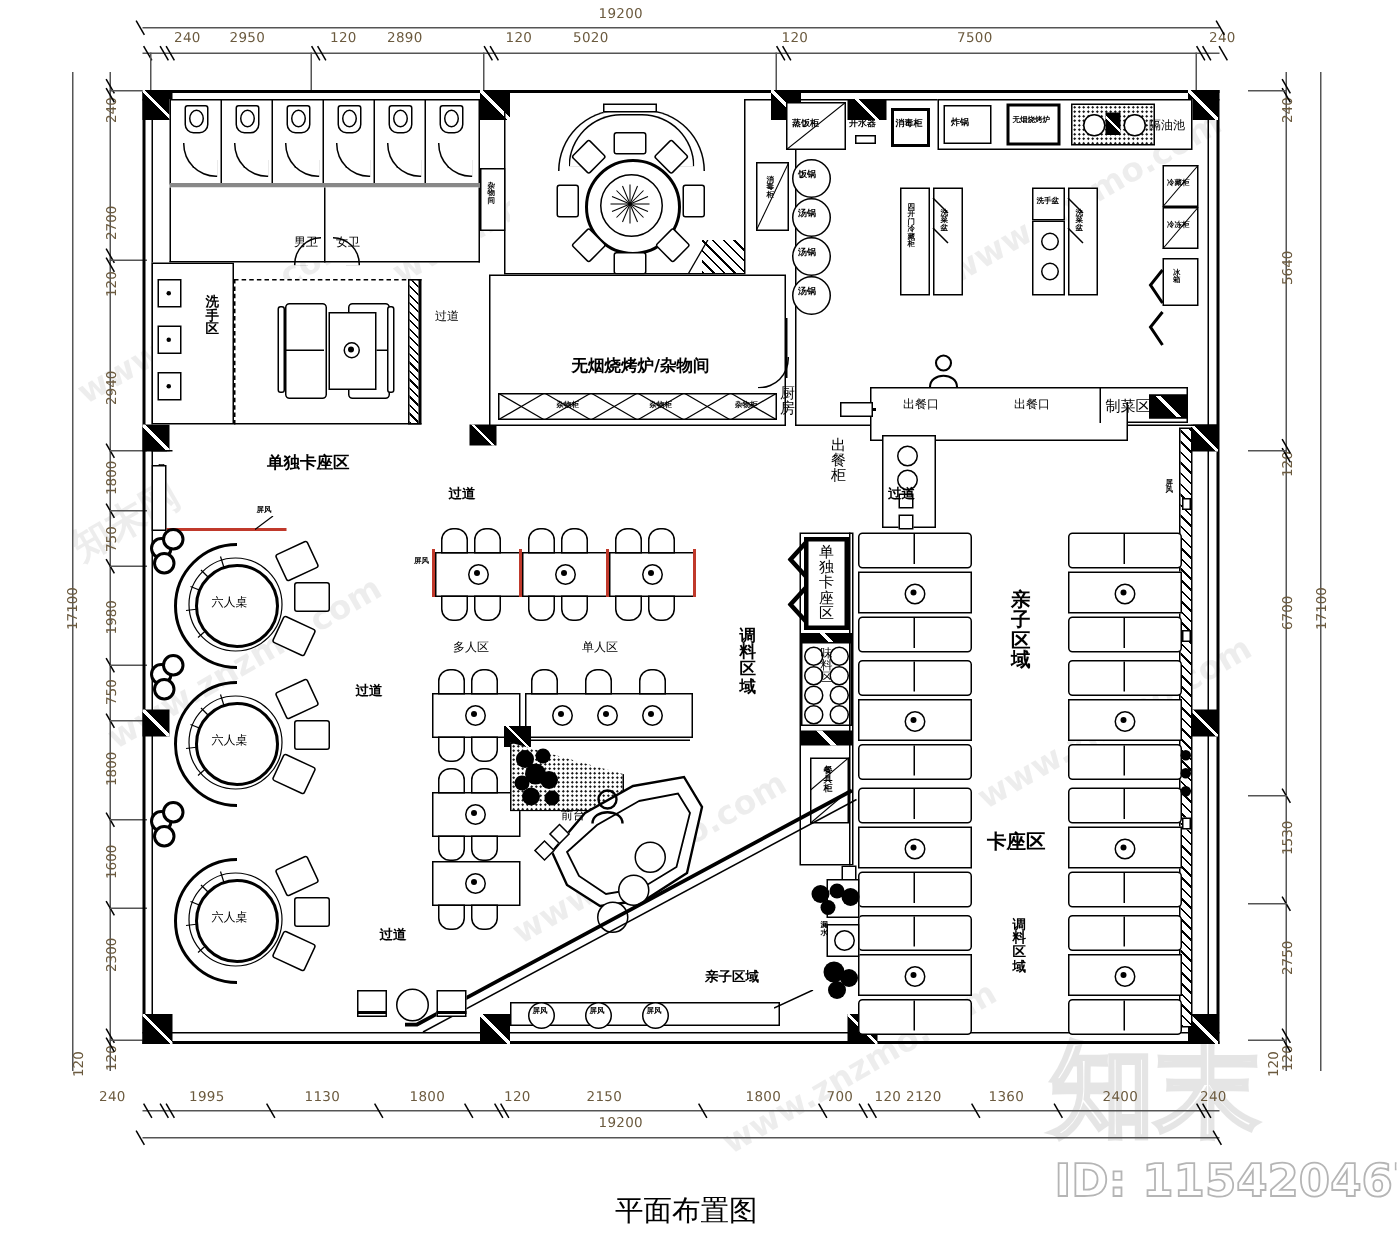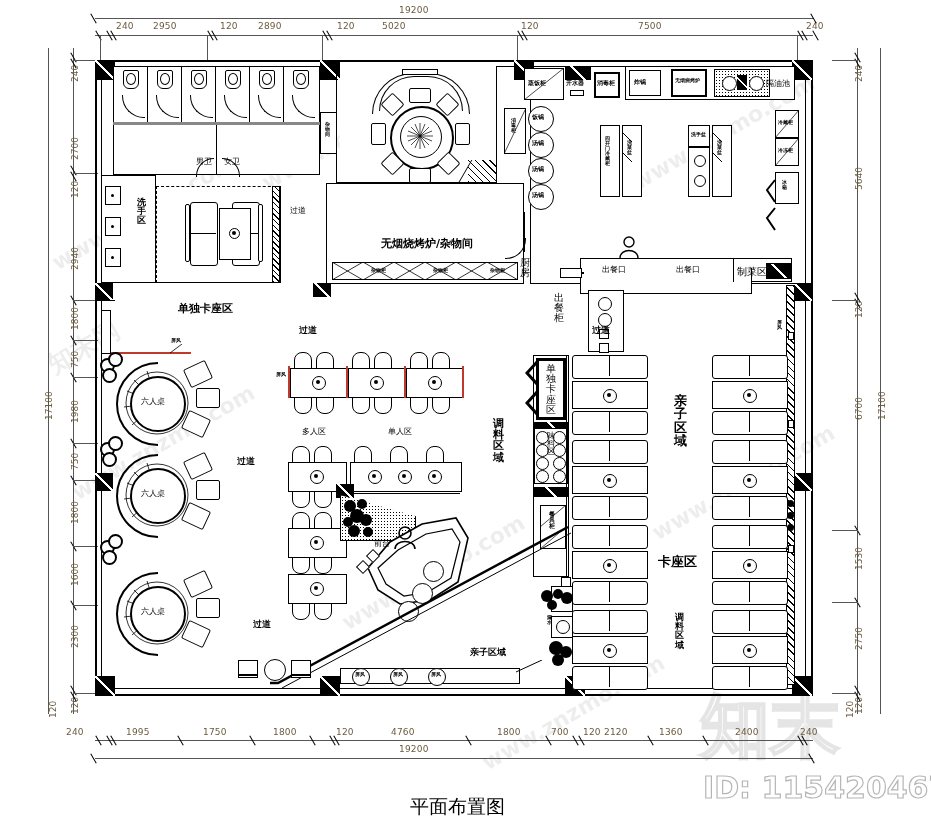--- a/index.html
+++ b/index.html
@@ -185,24 +185,24 @@
   <div class="ln hline" style="left:832px;top:530px;width:26px;background:#555;"></div>
   <div class="ln hline" style="left:832px;top:602px;width:26px;background:#555;"></div>
   <div class="ln hline" style="left:832px;top:693px;width:26px;background:#555;"></div>
 
   <div class="dimline" style="left:95px;top:740px;width:718px;height:1px;"></div>
   <div class="dimline" style="left:95px;top:758px;width:718px;height:1px;"></div>
   <div class="dim" style="left:399px;top:744px;">19200</div>
 
   <div class="dim" style="left:66px;top:727px;">240</div>
   <div class="dim" style="left:126px;top:727px;">1995</div>
-  <div class="dim" style="left:203px;top:727px;">1750</div>
+  <div class="dim" style="left:203px;top:727px;">1130</div>
   <div class="dim" style="left:273px;top:727px;">1800</div>
   <div class="dim" style="left:336px;top:727px;">120</div>
-  <div class="dim" style="left:391px;top:727px;">4760</div>
+  <div class="dim" style="left:391px;top:727px;">2150</div>
   <div class="dim" style="left:497px;top:727px;">1800</div>
   <div class="dim" style="left:551px;top:727px;">700</div>
   <div class="dim" style="left:583px;top:727px;">120</div>
   <div class="dim" style="left:604px;top:727px;">2120</div>
   <div class="dim" style="left:659px;top:727px;">1360</div>
   <div class="dim" style="left:735px;top:727px;">2400</div>
   <div class="dim" style="left:800px;top:727px;">240</div>
   <div class="dimv" style="left:845px;top:718px;">120</div>
   <div class="dimv" style="left:48px;top:718px;">120</div>
 

